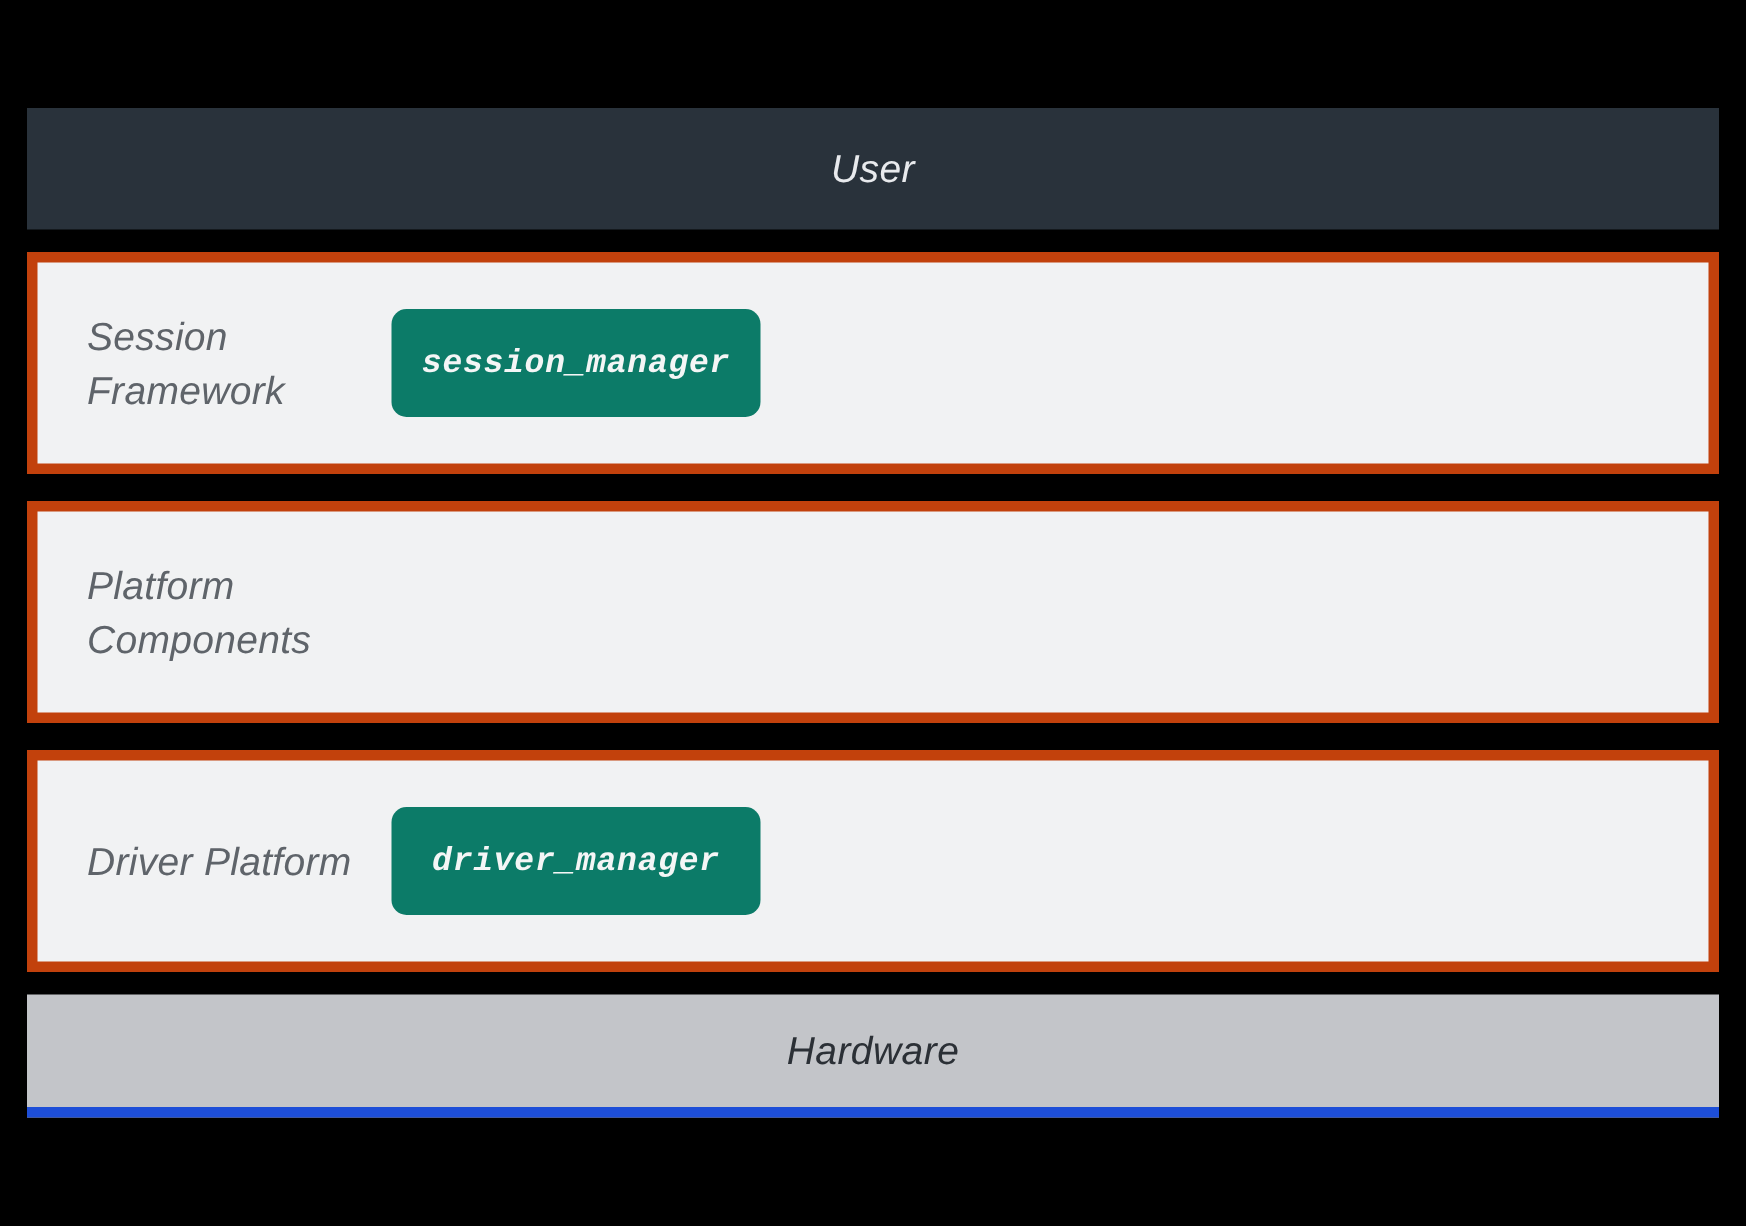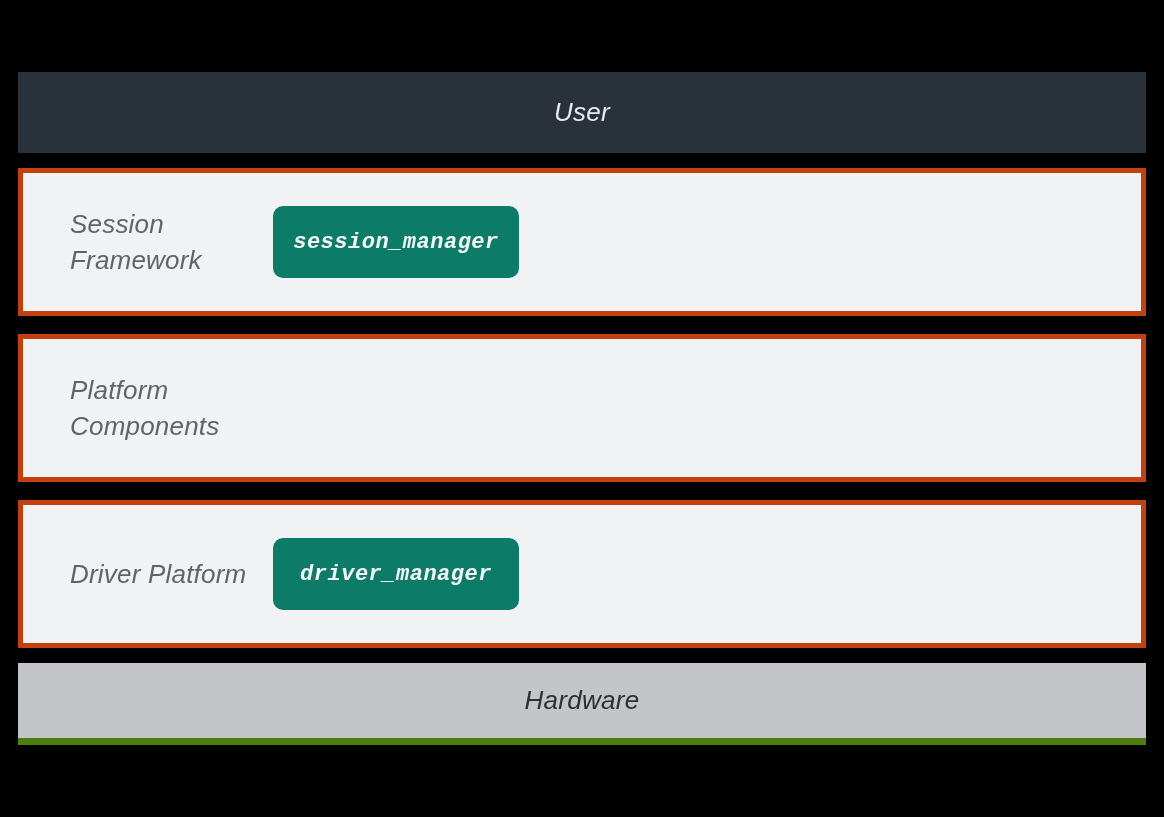--- a/index.html
+++ b/index.html
@@ -29,25 +29,25 @@
     font-size: 26px;
     letter-spacing: 0.3px;
     margin-bottom: 15px;
     box-sizing: border-box;
   }
   .layer-row {
     width: 1128px;
     height: 148px;
     box-sizing: border-box;
     background: #f1f2f3;
-    border: 5px solid #c2410c;
+    border: 7px solid #c2410c;
     margin-bottom: 18px;
     display: flex;
     align-items: center;
-    padding-left: 47px;
+    padding-left: 33px;
     padding-right: 20px;
   }
   .layer-label {
     width: 203px;
     min-width: 203px;
     color: #5f646a;
     font-size: 26px;
     line-height: 1.4;
     letter-spacing: 0.2px;
   }
@@ -69,21 +69,21 @@
     display: flex;
     align-items: center;
     justify-content: center;
     box-sizing: border-box;
   }
   .hardware-bar {
     width: 1128px;
     height: 82px;
     box-sizing: border-box;
     background: #c3c5c9;
-    border-bottom: 7px solid #4d7c0f;
+    border-bottom: 7px solid #1d4ed8;
     color: #2b3036;
     display: flex;
     align-items: center;
     justify-content: center;
     font-size: 26px;
     font-weight: 500;
     letter-spacing: 0.3px;
     margin-top: -3px;
   }
 </style>

